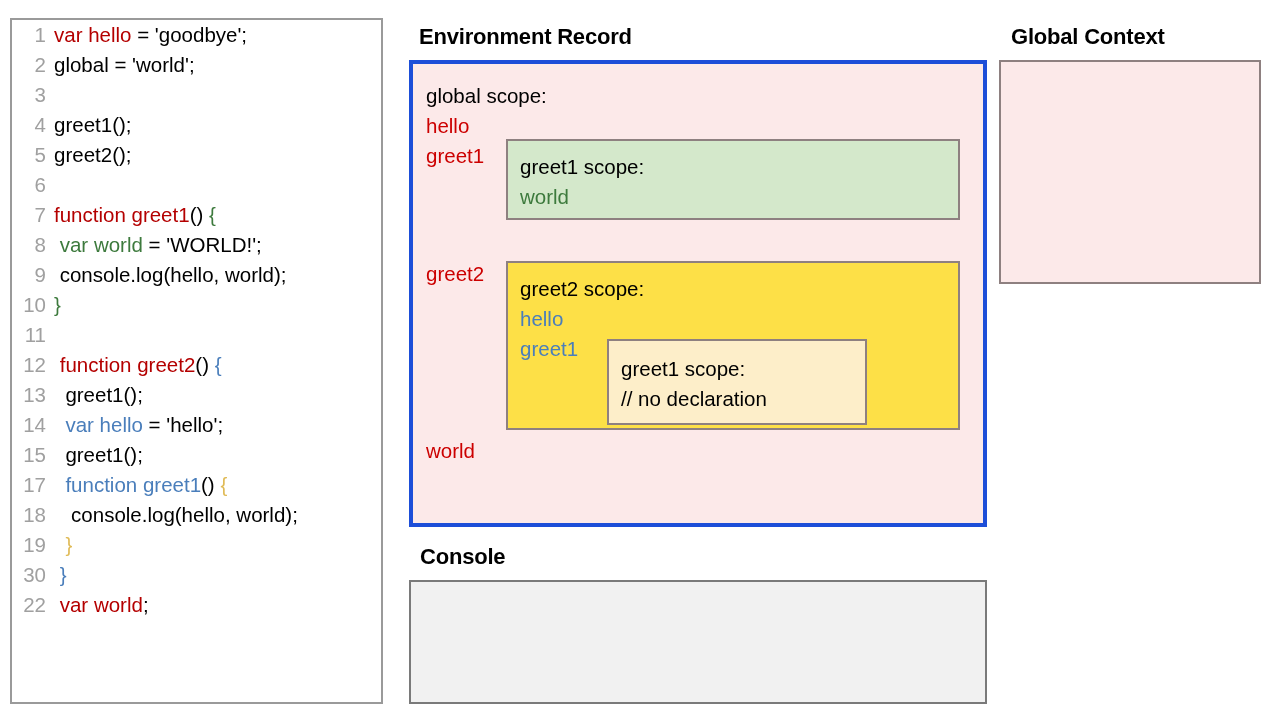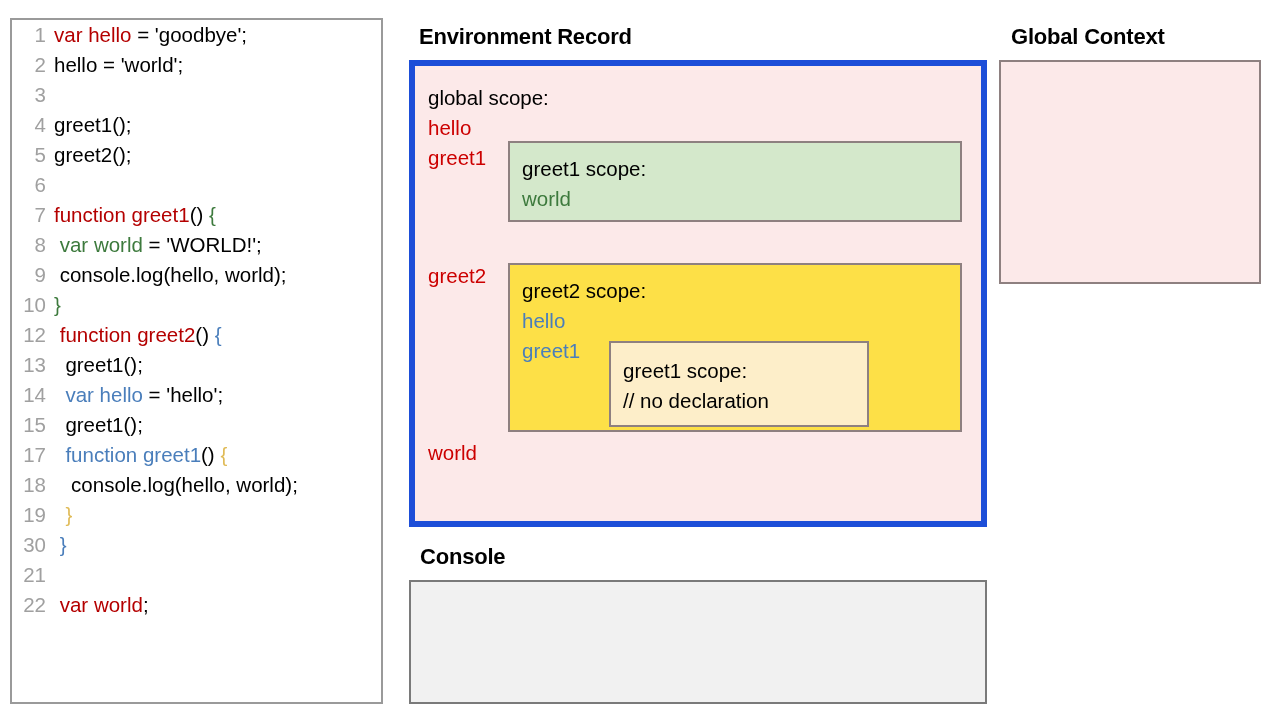--- a/index.html
+++ b/index.html
@@ -67,21 +67,21 @@
   #global-title  { left: 1011px; top: 24px; }
 
   
   #env-box {
     position: absolute;
     left: 409px;
     top: 60px;
     width: 578px;
     height: 467px;
     background: #fce9e9;
-    border: 6px solid #1d4ed8;
+    border: 4px solid #1d4ed8;
     box-sizing: border-box;
   }
   .scope-label {
     font-size: 20.5px;
     line-height: 30px;
     white-space: pre;
   }
   .lbl-black { color: #000000; }
   .lbl-red   { color: #cc0000; }
   .lbl-blue  { color: #4a7ebb; }
@@ -173,38 +173,38 @@
     line-height: 30px;
     color: #000000;
     white-space: pre;
   }
 </style>
 </head>
 <body>
 
 <div id="code-panel">
     <div class="code-line"><span class="ln">1</span><span class="code-body"><span class="tok-red">var hello</span><span class="tok-black"> = 'goodbye';</span></span></div>
-    <div class="code-line"><span class="ln">2</span><span class="code-body"><span class="tok-black">hello = 'world';</span></span></div>
+    <div class="code-line"><span class="ln">2</span><span class="code-body"><span class="tok-black">global = 'world';</span></span></div>
     <div class="code-line"><span class="ln">3</span><span class="code-body"><span class="tok-black"></span></span></div>
     <div class="code-line"><span class="ln">4</span><span class="code-body"><span class="tok-black">greet1();</span></span></div>
     <div class="code-line"><span class="ln">5</span><span class="code-body"><span class="tok-black">greet2();</span></span></div>
     <div class="code-line"><span class="ln">6</span><span class="code-body"><span class="tok-black"></span></span></div>
     <div class="code-line"><span class="ln">7</span><span class="code-body"><span class="tok-red">function greet1</span><span class="tok-black">() </span><span class="tok-green">{</span></span></div>
     <div class="code-line"><span class="ln">8</span><span class="code-body"><span class="tok-black"> </span><span class="tok-green">var world</span><span class="tok-black"> = 'WORLD!';</span></span></div>
     <div class="code-line"><span class="ln">9</span><span class="code-body"><span class="tok-black"> console.log(hello, world);</span></span></div>
     <div class="code-line"><span class="ln">10</span><span class="code-body"><span class="tok-green">}</span></span></div>
+    <div class="code-line"><span class="ln">11</span><span class="code-body"><span class="tok-black"></span></span></div>
     <div class="code-line"><span class="ln">12</span><span class="code-body"><span class="tok-black"> </span><span class="tok-red">function greet2</span><span class="tok-black">() </span><span class="tok-blue">{</span></span></div>
     <div class="code-line"><span class="ln">13</span><span class="code-body"><span class="tok-black">  greet1();</span></span></div>
     <div class="code-line"><span class="ln">14</span><span class="code-body"><span class="tok-black">  </span><span class="tok-blue">var hello</span><span class="tok-black"> = 'hello';</span></span></div>
     <div class="code-line"><span class="ln">15</span><span class="code-body"><span class="tok-black">  greet1();</span></span></div>
     <div class="code-line"><span class="ln">17</span><span class="code-body"><span class="tok-black">  </span><span class="tok-blue">function greet1</span><span class="tok-black">() </span><span class="tok-gold">{</span></span></div>
     <div class="code-line"><span class="ln">18</span><span class="code-body"><span class="tok-black">   console.log(hello, world);</span></span></div>
     <div class="code-line"><span class="ln">19</span><span class="code-body"><span class="tok-black">  </span><span class="tok-gold">}</span></span></div>
     <div class="code-line"><span class="ln">30</span><span class="code-body"><span class="tok-black"> </span><span class="tok-blue">}</span></span></div>
-    <div class="code-line"><span class="ln">21</span><span class="code-body"><span class="tok-black"></span></span></div>
     <div class="code-line"><span class="ln">22</span><span class="code-body"><span class="tok-black"> </span><span class="tok-red">var world</span><span class="tok-black">;</span></span></div>
   </div>
 
 <div class="section-title" id="env-title">Environment Record</div>
 
 <div id="env-box">
   <div class="scope-label lbl-black" id="env-global-scope">global scope:</div>
   <div class="scope-label lbl-red" id="env-hello">hello</div>
   <div class="scope-label lbl-red" id="env-greet1">greet1</div>
   <div class="scope-label lbl-red" id="env-greet2">greet2</div>

